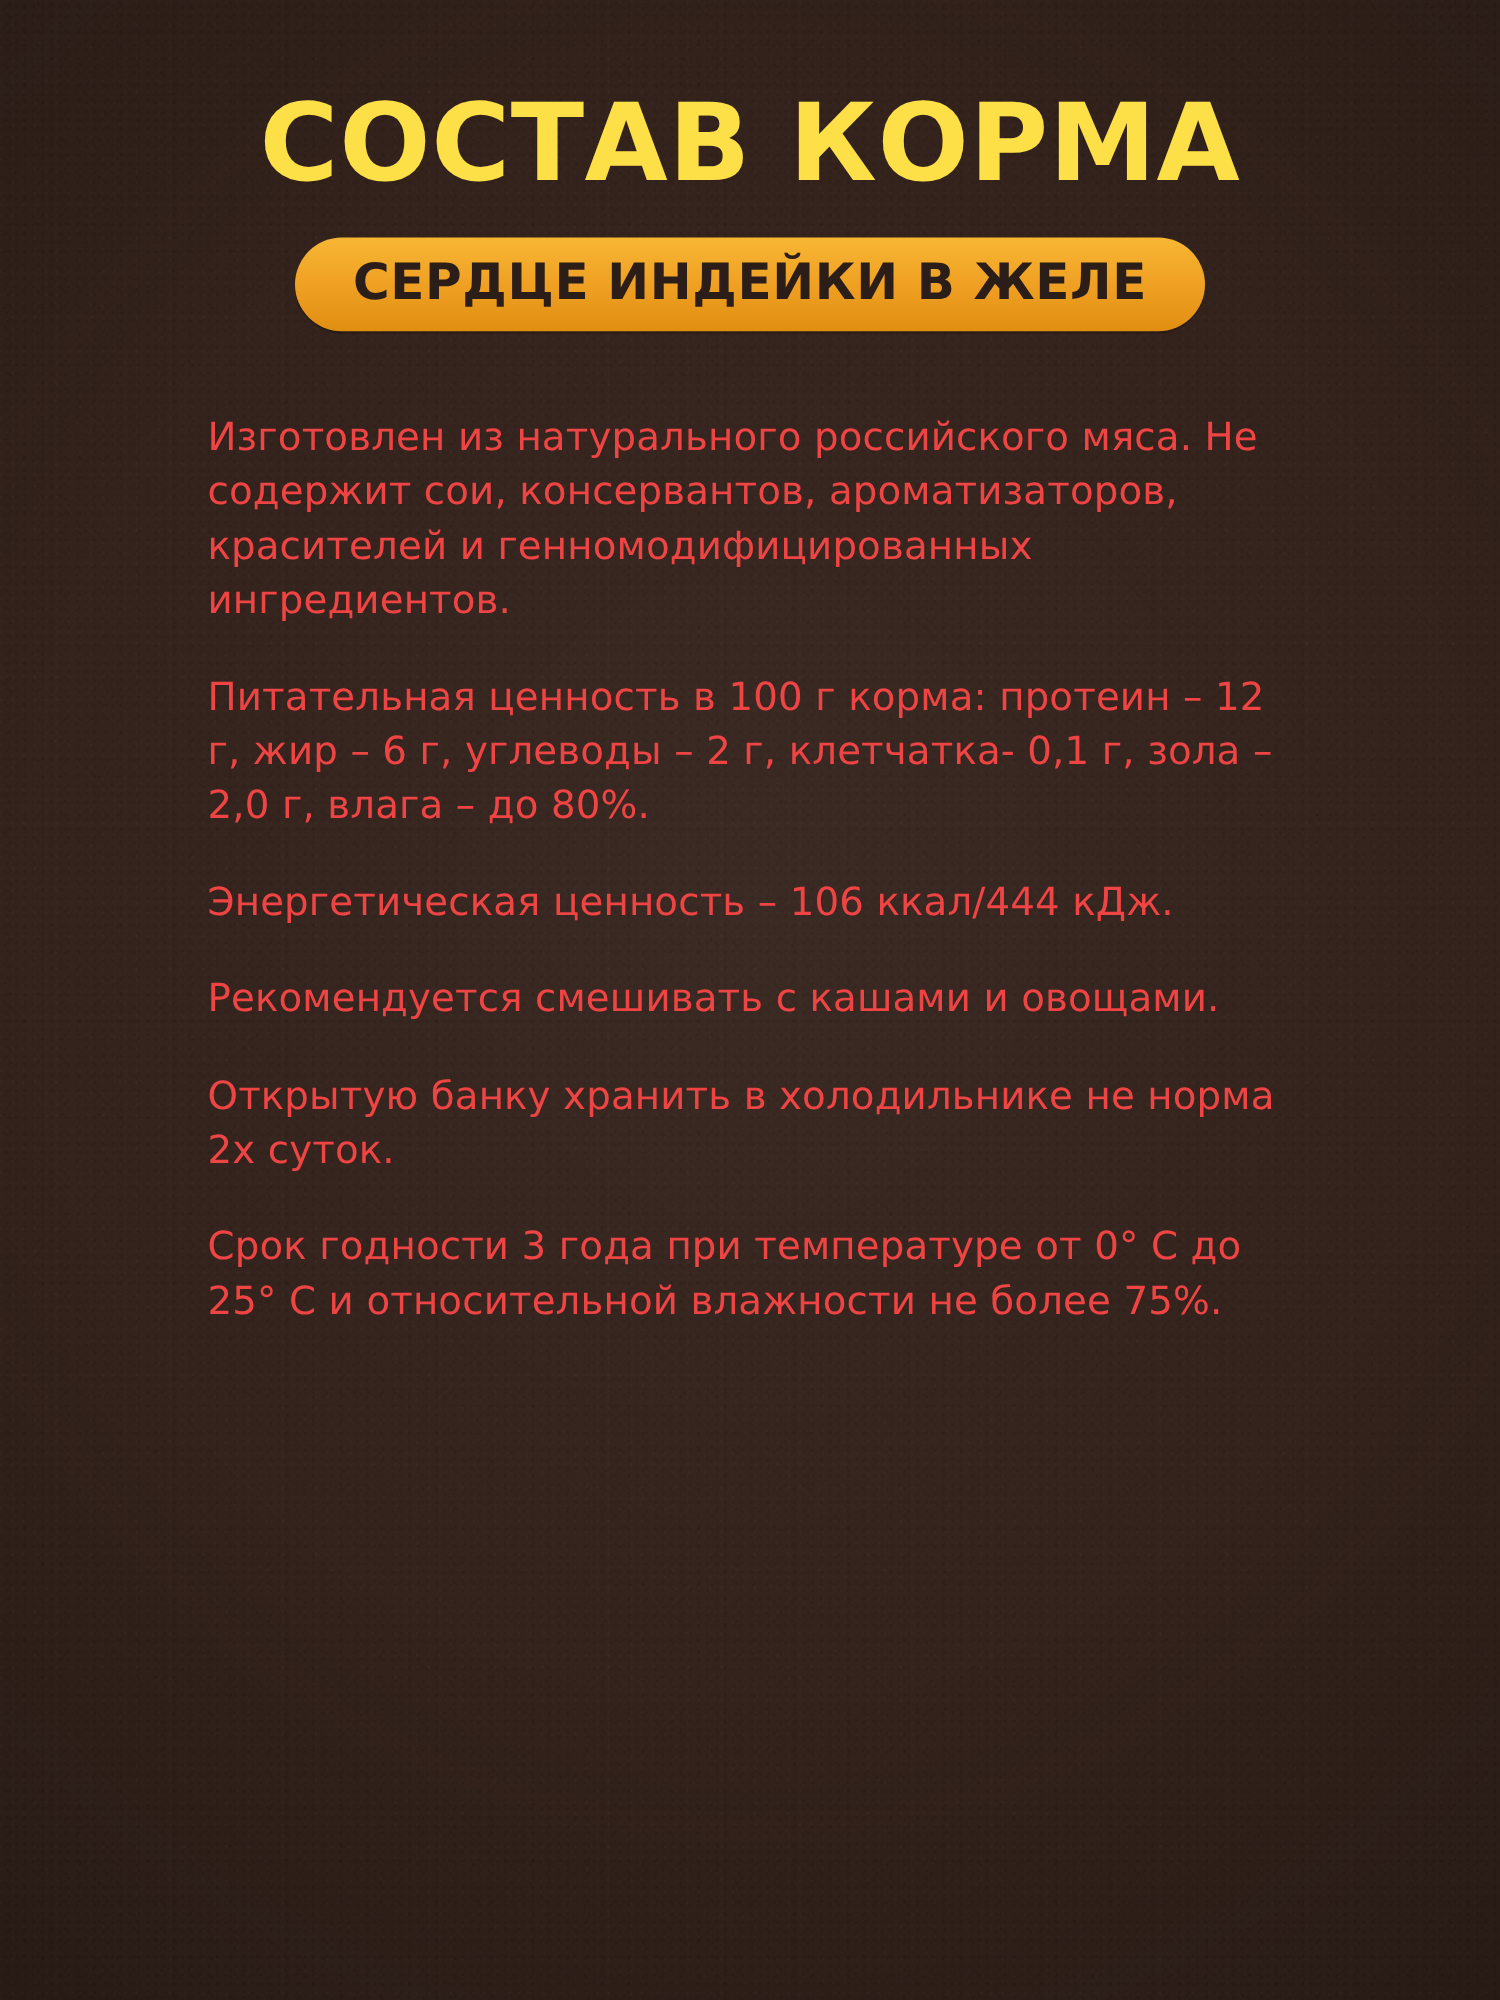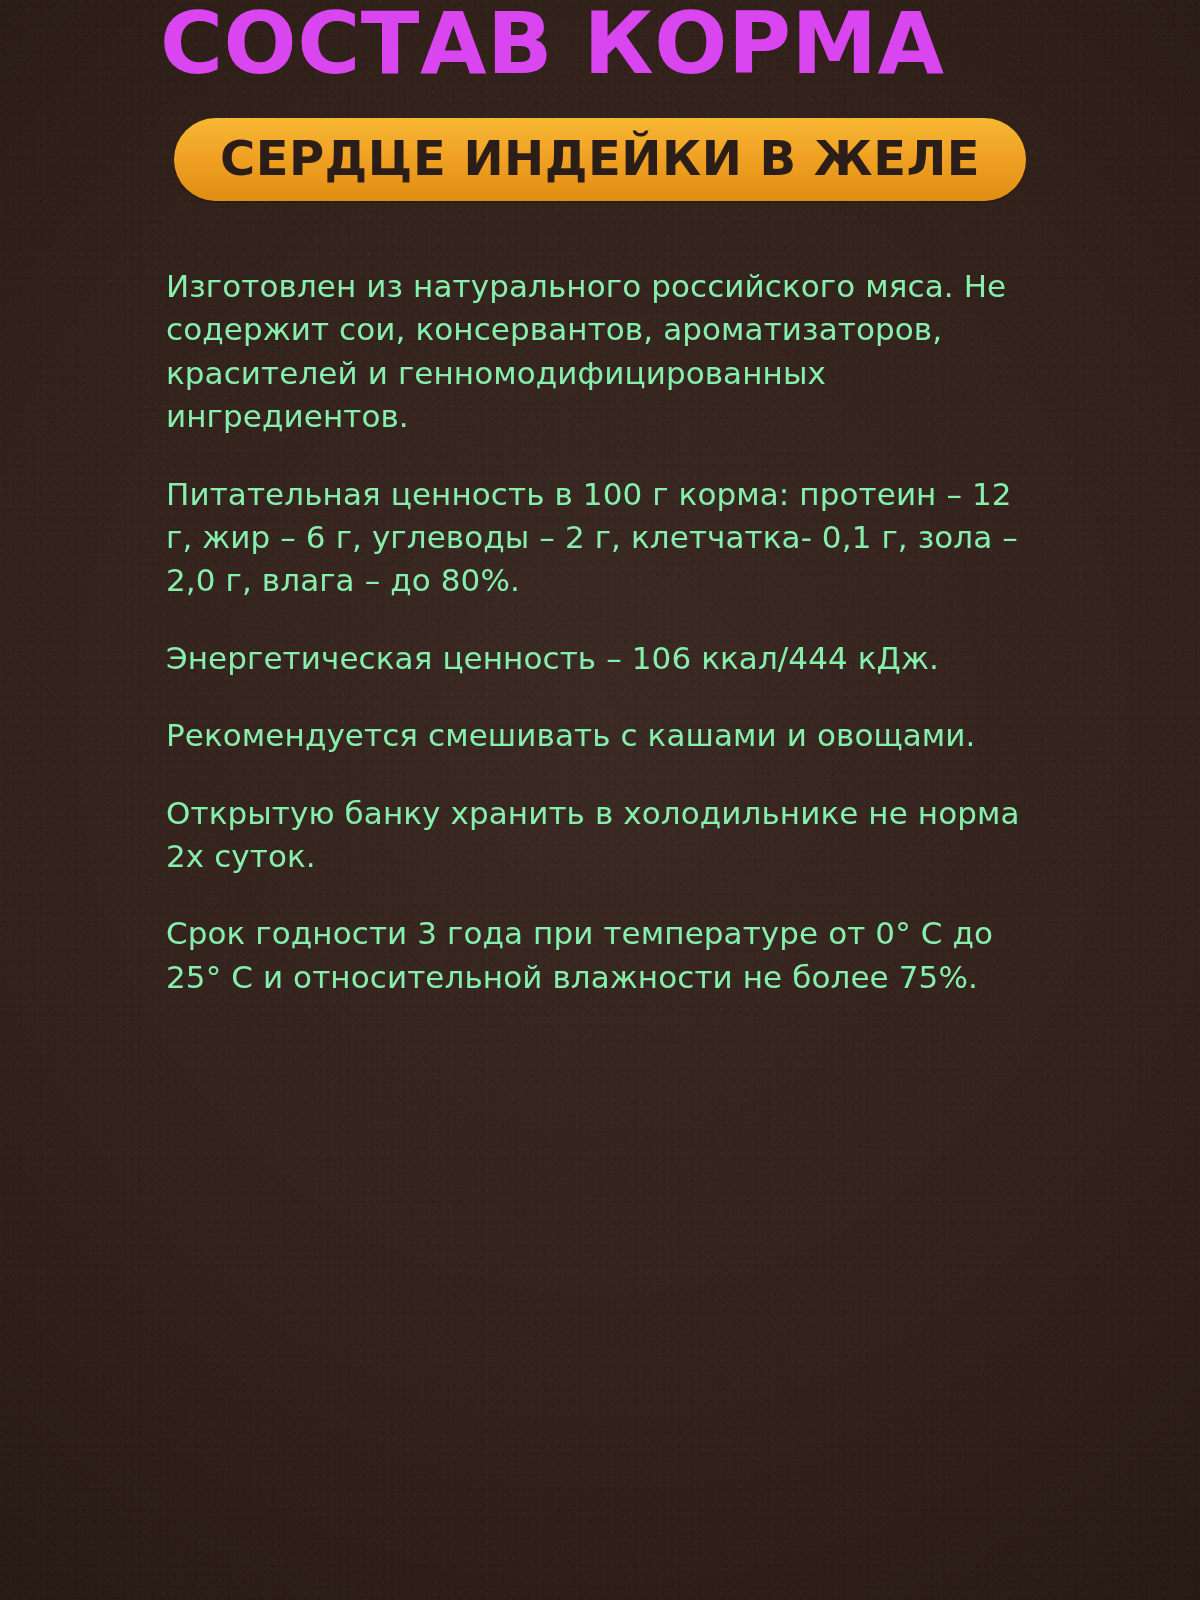--- a/index.html
+++ b/index.html
@@ -38,22 +38,23 @@
 
   .page {
     position: relative;
     z-index: 3;
     padding: 0 160px;
     box-sizing: border-box;
   }
 
   .title {
     margin: 0;
-    text-align: left;
-    color: #d946ef;
+    padding-top: 72px;
+    text-align: center;
+    color: #fde047;
     font-family: "DejaVu Sans", sans-serif;
     font-weight: bold;
     font-size: 86px;
     letter-spacing: 0.5px;
     line-height: 1.0;
     white-space: nowrap;
   }
 
   .badge-wrap {
     display: flex;
@@ -61,33 +62,33 @@
     margin-top: 32px;
   }
   .badge {
     display: inline-block;
     background: linear-gradient(180deg, #f7b733 0%, #f0a124 48%, #e08e12 100%);
     border-radius: 44px;
     padding: 16px 46px 19px;
     color: #2b1d17;
     font-family: "DejaVu Sans", sans-serif;
     font-weight: bold;
-    font-size: 48px;
+    font-size: 40px;
     letter-spacing: 0.5px;
     line-height: 1;
     white-space: nowrap;
     box-shadow: 0 2px 0 rgba(0,0,0,0.18);
   }
 
   .body-copy {
     margin-top: 64px;
     padding-left: 6px;
   }
   .para {
-    color: #86efac;
+    color: #ef4444;
     font-family: "DejaVu Sans", sans-serif;
     font-size: 31px;
     line-height: 1.40;
     margin: 0 0 34px 0;
     max-width: 900px;
     letter-spacing: 0.1px;
   }
   .para:last-child { margin-bottom: 0; }
 </style>
 </head>

